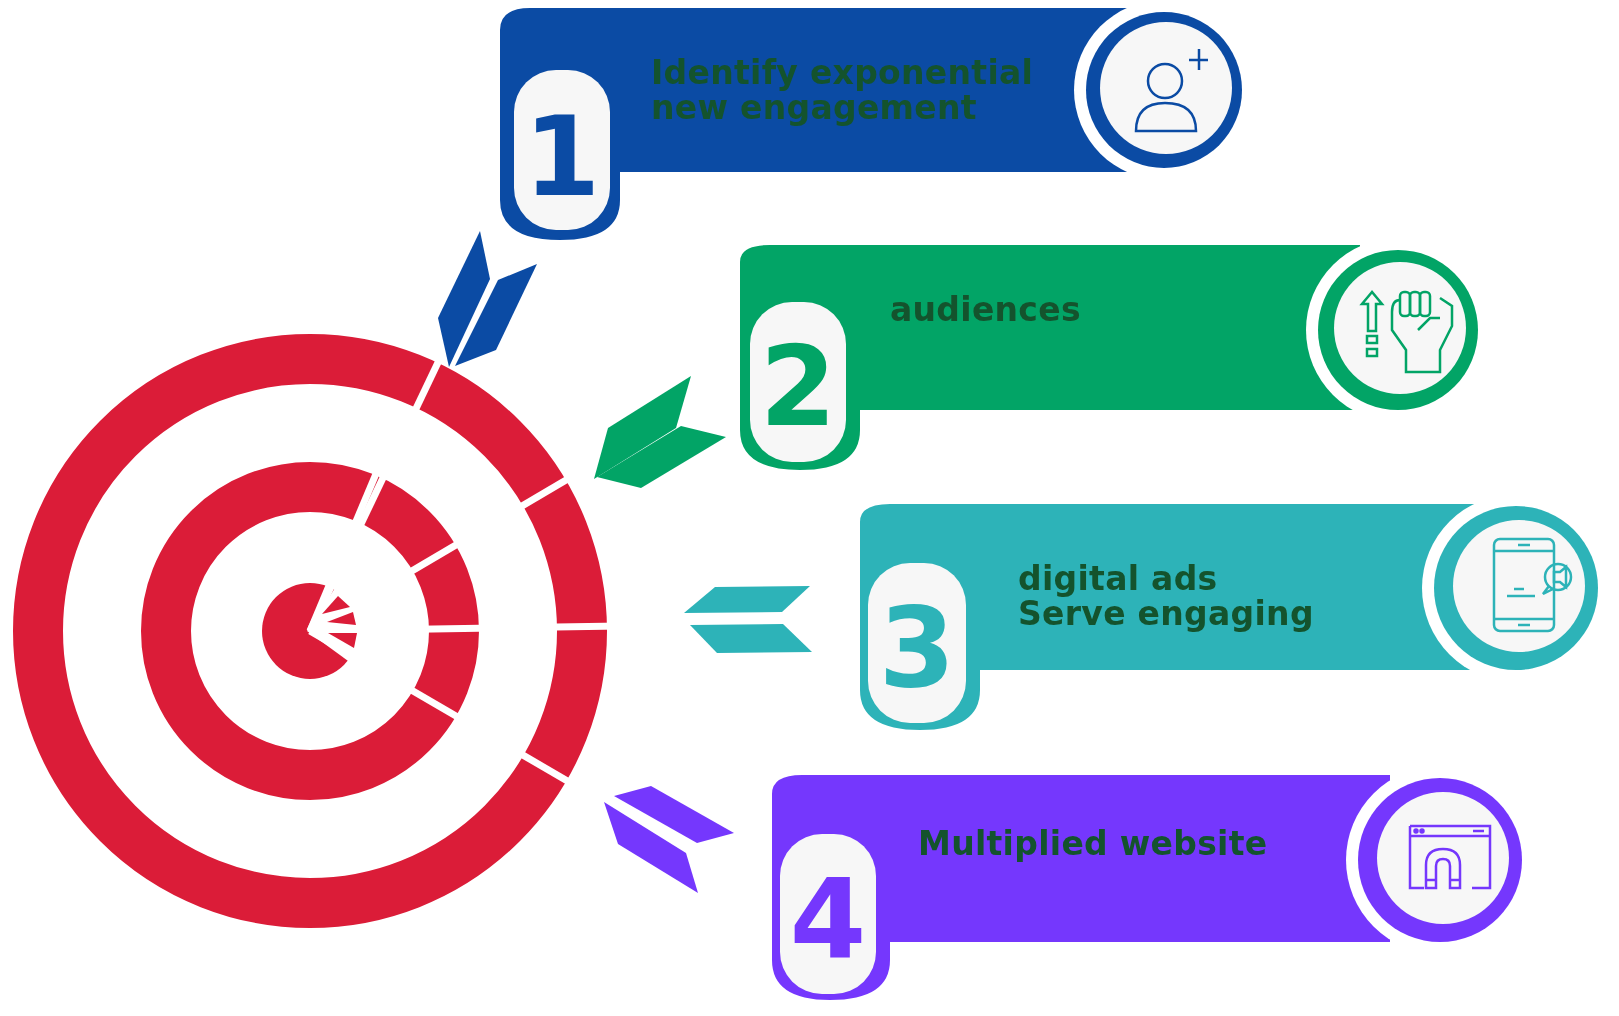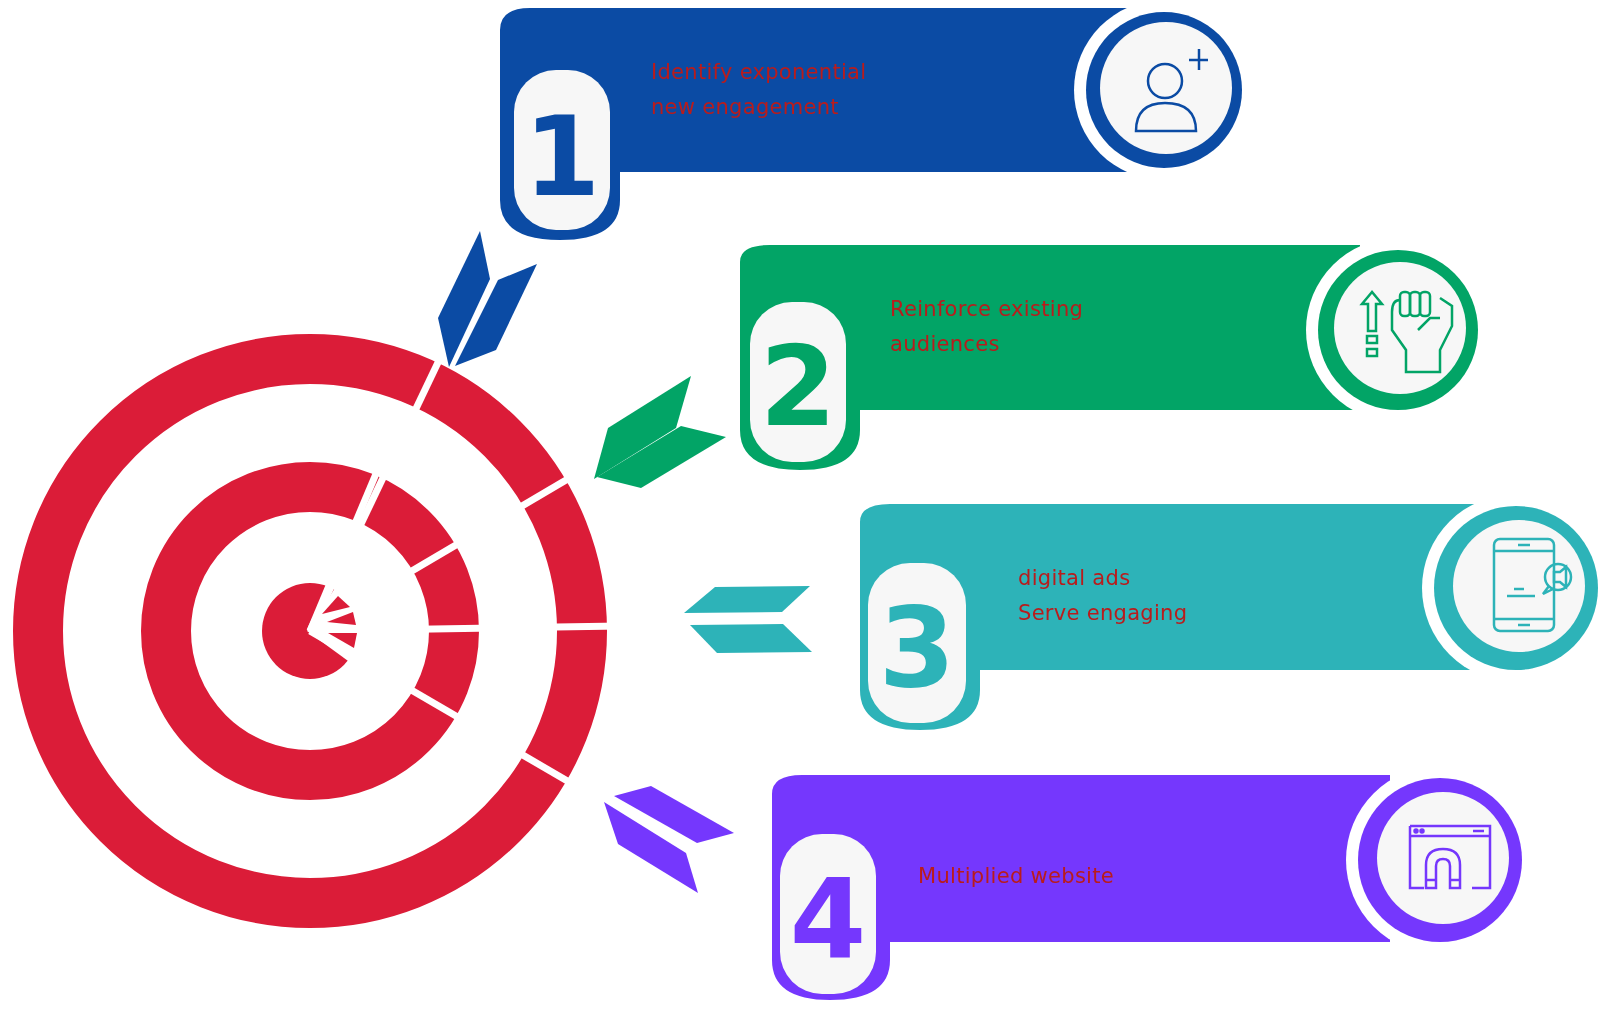--- a/index.html
+++ b/index.html
@@ -1,18 +1,18 @@
 <!DOCTYPE html>
 <html><head>
 <meta charset="utf-8">
 <style>
   html, body { margin: 0; padding: 0; background: #ffffff; }
   body { width: 1619px; height: 1016px; position: relative; overflow: hidden; font-family: "DejaVu Sans", "Liberation Sans", sans-serif; }
   #stage { position: absolute; left: 0; top: 0; width: 1619px; height: 1016px; }
-  .banner-text { position: absolute; color: #b91c1c; font-weight: normal; font-size: 21px; line-height: 35px; letter-spacing: 0.3px; }
+  .banner-text { position: absolute; color: #14532d; font-weight: bold; font-size: 33px; line-height: 35px; letter-spacing: 0.3px; }
   .banner-text span { display: block; white-space: nowrap; }
   .num { font-family: "DejaVu Sans", "Liberation Sans", sans-serif; font-weight: bold; }
 </style>
 </head>
 <body>
 
 <svg id="stage" width="1619" height="1016" viewBox="0 0 1619 1016" xmlns="http://www.w3.org/2000/svg">
 
   <g>
     <circle cx="310" cy="631" r="272" fill="none" stroke="#db1c38" stroke-width="50"></circle>
@@ -126,22 +126,21 @@
   <text class="num" x="798" y="425" text-anchor="middle" font-size="110" fill="#02a466">2</text>
   <text class="num" x="917" y="686" text-anchor="middle" font-size="110" fill="#2db3b8">3</text>
   <text class="num" x="828" y="958" text-anchor="middle" font-size="110" fill="#7537fd">4</text>
 </svg>
 
 <div class="banner-text" style="left:651px; top:55px;">
   <span>Identify exponential</span>
   <span>new engagement</span>
 </div>
 <div class="banner-text" style="left:890px; top:292px;">
-  <span>Reinforce existing</span>
   <span>audiences</span>
 </div>
 <div class="banner-text" style="left:1018px; top:561px;">
   <span>digital ads</span>
   <span>Serve engaging</span>
 </div>
-<div class="banner-text" style="left:918px; top:826px;margin-top:33px;">
+<div class="banner-text" style="left:918px; top:826px;">
   <span>Multiplied website</span>
 </div>
 
 </body></html>

